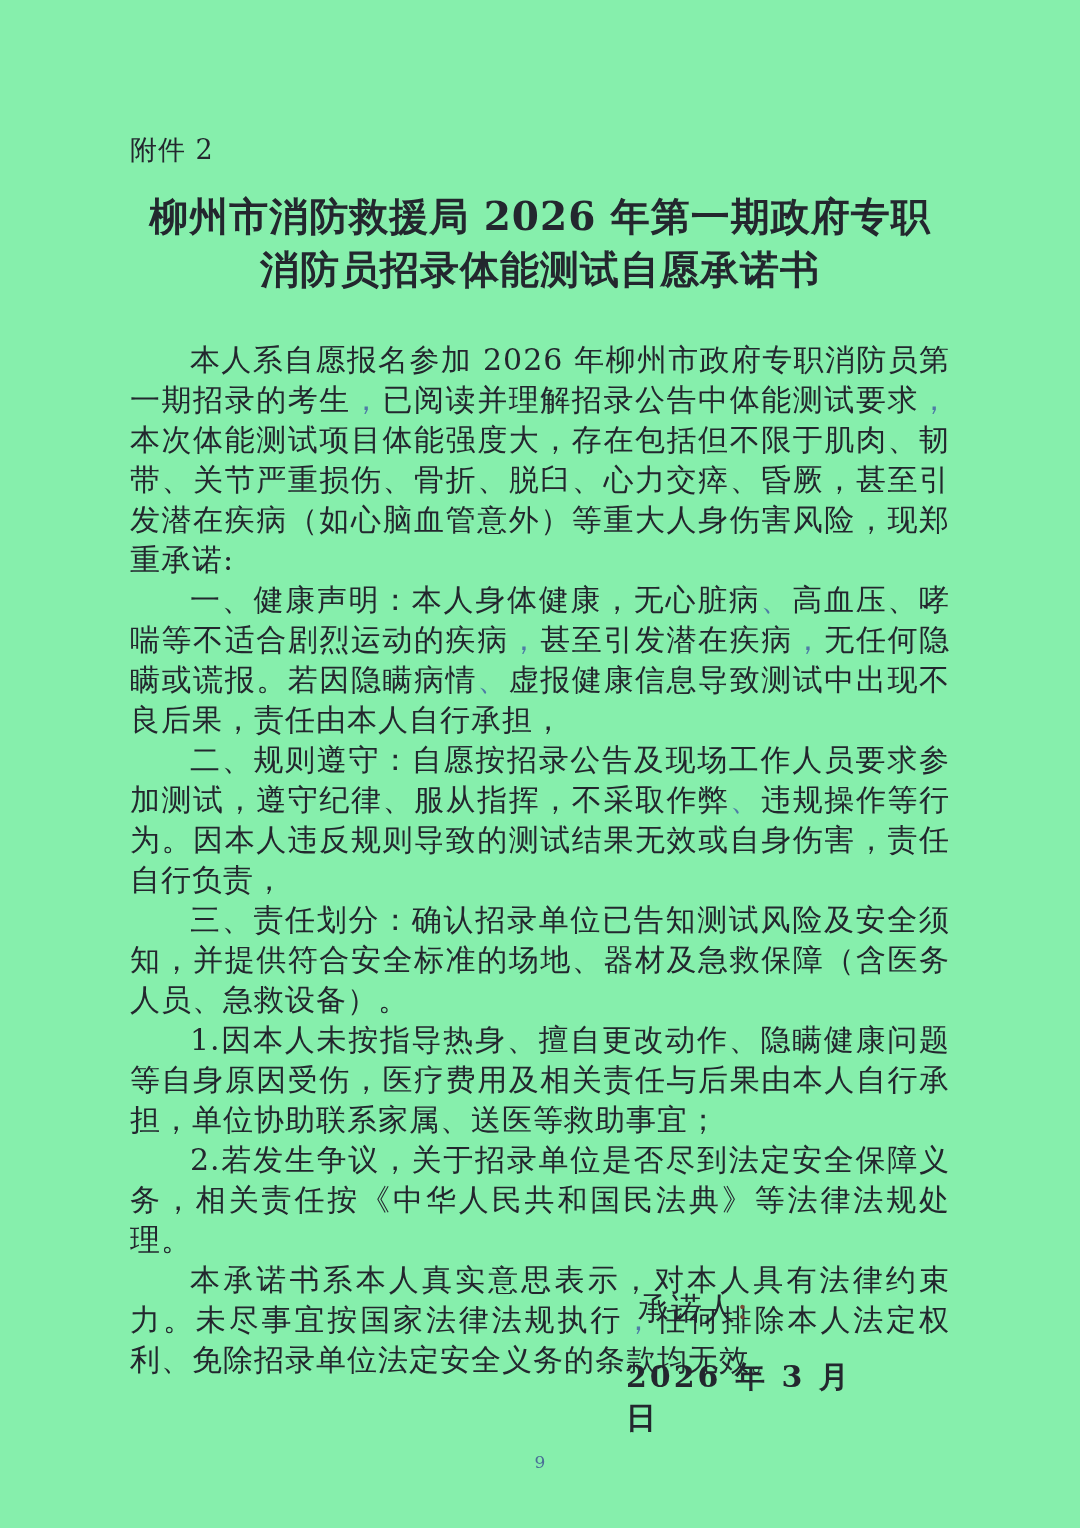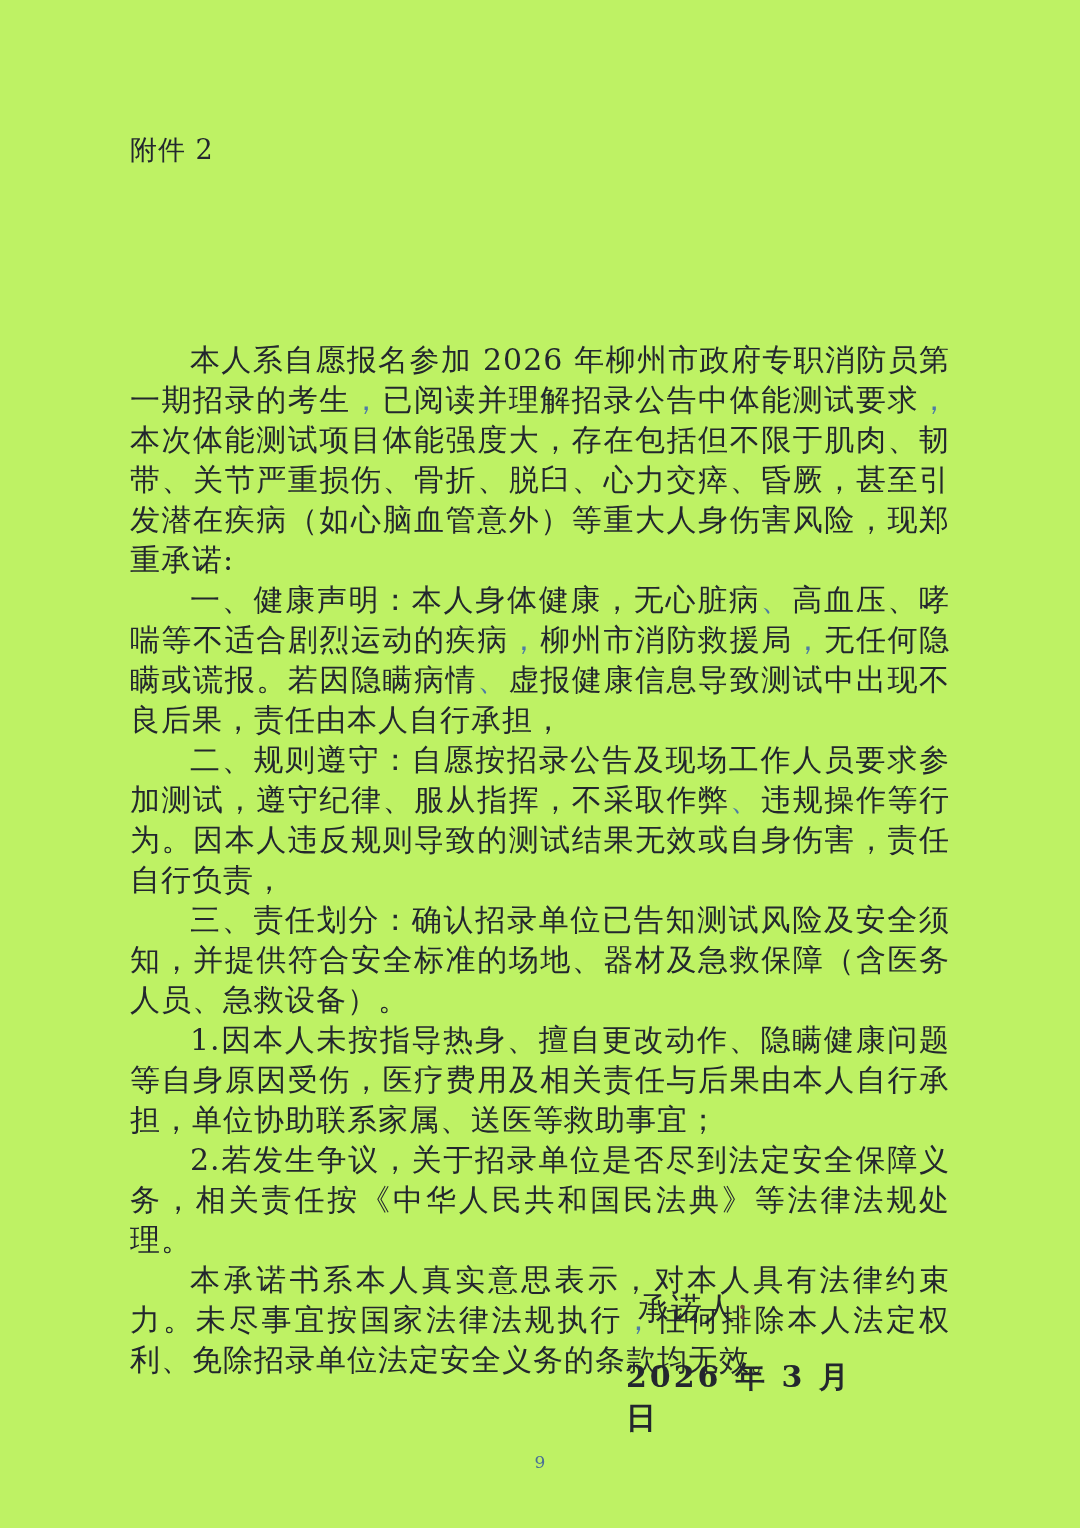--- a/index.html
+++ b/index.html
@@ -1,18 +1,18 @@
 <!DOCTYPE html>
 <html><head>
 <meta charset="utf-8">
 <style>
   html, body { margin: 0; padding: 0; background: #e8e8e8; }
   .page {
     width: 1080px; height: 1528px;
-    background: #bef264;
+    background: #86efac;
     position: relative;
     margin: 0 auto;
     font-family: "DejaVu Serif", "Liberation Serif", serif;
     overflow: hidden;
   }
   .attachment {
     position: absolute;
     top: 132px; left: 130px;
     font-size: 27px;
     letter-spacing: 1px;
@@ -55,24 +55,28 @@
     font-size: 17px;
   }
 </style>
 </head>
 <body>
 
 <div class="page" style="color: rgb(35, 39, 46);">
 
   <div class="attachment">附件 2</div>
 
+  <h1 class="title">
+    <span class="title-line">柳州市消防救援局 2026 年第一期政府专职</span>
+    <span class="title-line">消防员招录体能测试自愿承诺书</span>
+  </h1>
 
   <div class="doc-body" id="doc-body">
       <p><span>本人系自愿报名参加 2026 年柳州市政府专职消防员第一期招录的考生</span><span style="color: rgb(78, 123, 166);">，</span><span>已阅读并理解招录公告中体能测试要求</span><span style="color: rgb(78, 123, 166);">，</span><span>本次体能测试项目体能强度大，存在包括但不限于肌肉、韧带、关节严重损伤、骨折、脱臼、心力交瘁、昏厥，甚至引发潜在疾病（如心脑血管意外）等重大人身伤害风险，现郑重承诺:</span></p>
-      <p><span>一、健康声明：本人身体健康，无心脏病</span><span style="color: rgb(78, 123, 166);">、</span><span>高血压、哮喘等不适合剧烈运动的疾病</span><span style="color: rgb(78, 123, 166);">，</span><span>柳州市消防救援局</span><span style="color: rgb(78, 123, 166);">，</span><span>无任何隐瞒或谎报。若因隐瞒病情</span><span style="color: rgb(78, 123, 166);">、</span><span>虚报健康信息导致测试中出现不良后果，责任由本人自行承担，</span></p>
+      <p><span>一、健康声明：本人身体健康，无心脏病</span><span style="color: rgb(78, 123, 166);">、</span><span>高血压、哮喘等不适合剧烈运动的疾病</span><span style="color: rgb(78, 123, 166);">，</span><span>甚至引发潜在疾病</span><span style="color: rgb(78, 123, 166);">，</span><span>无任何隐瞒或谎报。若因隐瞒病情</span><span style="color: rgb(78, 123, 166);">、</span><span>虚报健康信息导致测试中出现不良后果，责任由本人自行承担，</span></p>
       <p><span>二、规则遵守：自愿按招录公告及现场工作人员要求参加测试，遵守纪律、服从指挥，不采取作弊</span><span style="color: rgb(78, 123, 166);">、</span><span>违规操作等行为。因本人违反规则导致的测试结果无效或自身伤害，责任自行负责，</span></p>
       <p><span>三、责任划分：确认招录单位已告知测试风险及安全须知，并提供符合安全标准的场地、器材及急救保障（含医务人员、急救设备）。</span></p>
       <p><span>1.因本人未按指导热身、擅自更改动作、隐瞒健康问题等自身原因受伤，医疗费用及相关责任与后果由本人自行承担，单位协助联系家属、送医等救助事宜；</span></p>
       <p><span>2.若发生争议，关于招录单位是否尽到法定安全保障义务，相关责任按《中华人民共和国民法典》等法律法规处理。</span></p>
       <p><span>本承诺书系本人真实意思表示，对本人具有法律约束力。未尽事宜按国家法律法规执行</span><span style="color: rgb(78, 123, 166);">，</span><span>任何排除本人法定权利、免除招录单位法定安全义务的条款均无效。</span></p>
     </div>
 
   <div class="signature">
     <div class="sig-line" id="sig-line"><span>承诺人</span><span style="color: rgb(125, 75, 53);">:</span></div>
     <div class="date-line">2026 年 3 月　　日</div>

